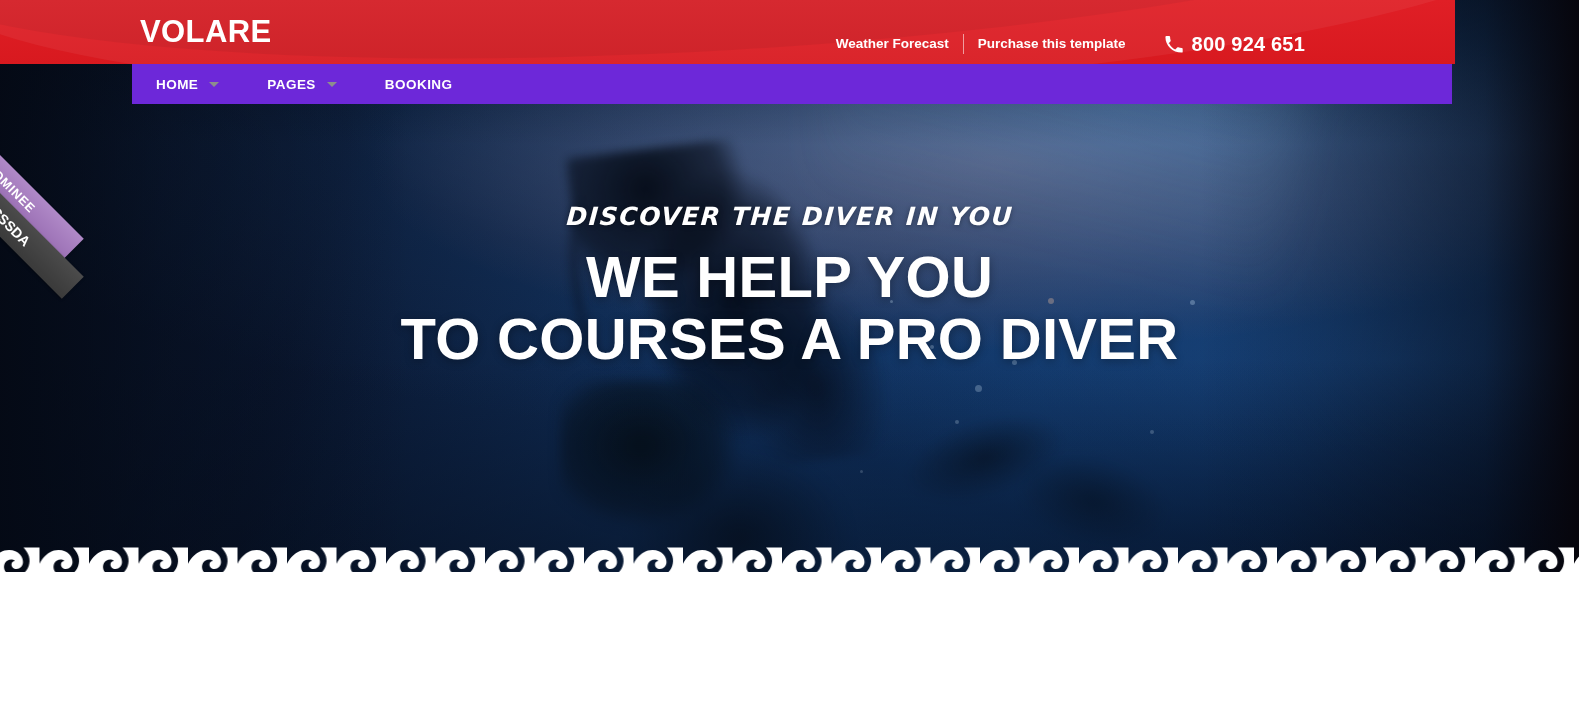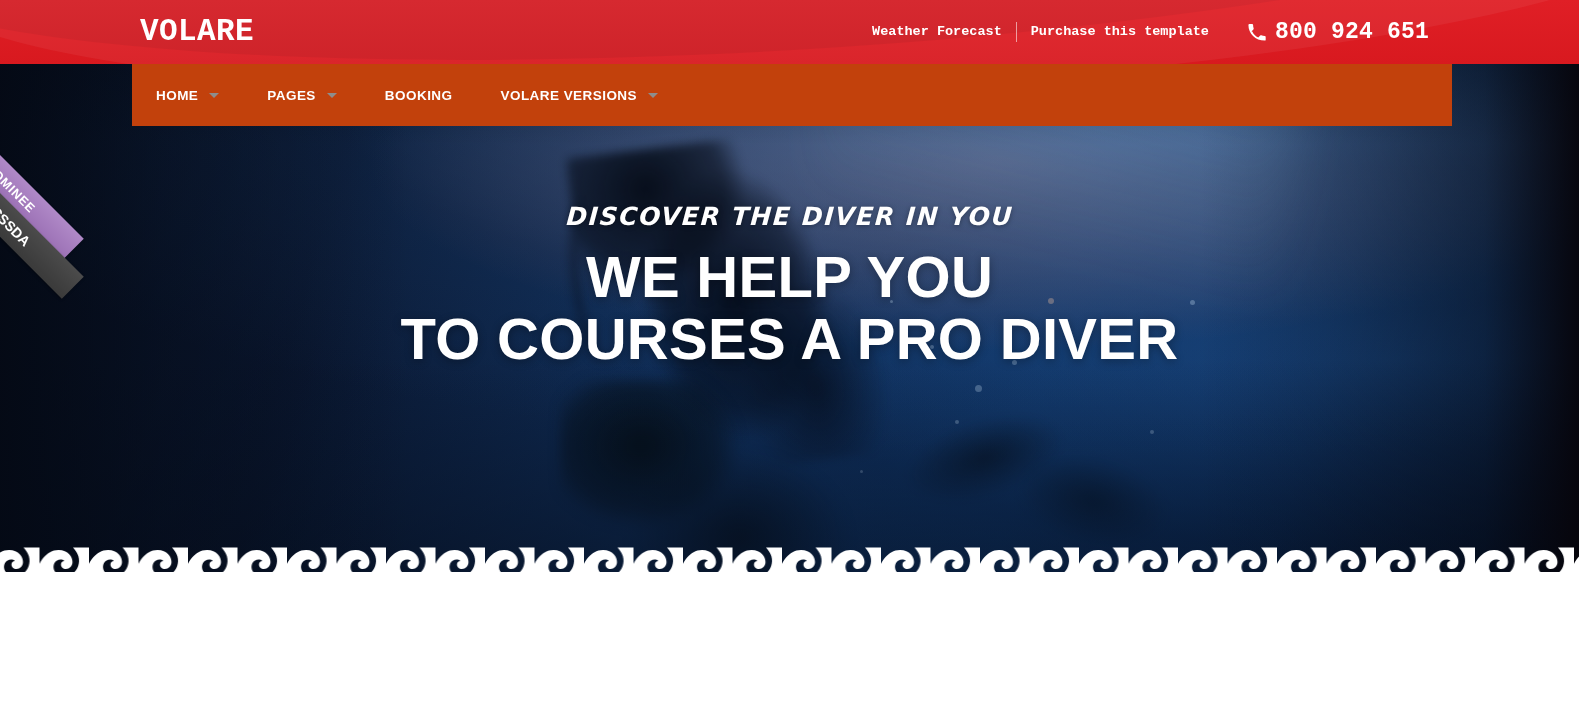--- a/index.html
+++ b/index.html
@@ -77,61 +77,61 @@
     transform:rotate(14deg); filter:blur(6px);
   }
   .bubbles{ position:absolute; inset:0; }
   .bubbles i{
     position:absolute; display:block; border-radius:50%;
     background:rgba(205,228,248,.30); filter:blur(.6px);
   }
 
   
   .topbar {
-    position:absolute; left:0; top:0; width:1579px; height:64px;
+    position:absolute; left:0; top:0; width:1455px; height:64px;
     background:linear-gradient(180deg,#e01f26 0%, #d8191f 100%);
-    overflow:hidden; z-index:30;font-family:Liberation Mono, monospace;
+    overflow:hidden; z-index:30;
   }
   .topbar .swoosh-a{
     position:absolute; left:-6%; top:-210px; width:115%; height:300px;
     border-radius:50%;
     background:rgba(255,255,255,.055);
     transform:rotate(-2.2deg);
   }
   .topbar .swoosh-b{
     position:absolute; left:-10%; top:-250px; width:120%; height:300px;
     border-radius:50%;
     background:rgba(0,0,0,.05);
     transform:rotate(-3.4deg);
   }
   .logo{
     position:absolute; left:140px; top:16px;
     font-size:31px; font-weight:bold; color:#fff; letter-spacing:.4px;
     line-height:32px; text-decoration:none;
   }
   .top-right{
-    position:absolute; right:150px; top:0; height:64px;
+    position:absolute; right:150px; top:12px; height:64px;
     display:flex; align-items:center; gap:0;
   }
   .top-link{
     color:#fff; font-size:13.5px; font-weight:bold; text-decoration:none;
     padding:0 14px; line-height:14px; white-space:nowrap;
   }
   .top-sep{ width:1px; height:20px; background:rgba(255,255,255,.55); }
   .phone{
     display:flex; align-items:center; gap:9px; margin-left:24px;
     color:#fff; text-decoration:none;
   }
-  .phone .num{ font-size:23px; font-weight:bold; letter-spacing:.2px; line-height:24px; }
+  .phone .num{ font-size:20px; font-weight:bold; letter-spacing:.2px; line-height:24px; }
   .phone-ico{ width:19px; height:19px; display:block; }
 
   
   .navbar{
-    position:absolute; left:132px; top:64px; width:1320px; height:62px;
-    background:#c2410c; z-index:28;
+    position:absolute; left:132px; top:64px; width:1320px; height:40px;
+    background:#6d28d9; z-index:28;
     display:flex; align-items:center;
   }
   .nav-item{
     display:flex; align-items:center; gap:11px;
     padding:0 0 0 0; margin-right:0;
     height:45px; color:#fff; text-decoration:none;
     font-size:13.5px; font-weight:bold; letter-spacing:.45px; white-space:nowrap;
   }
   .nav-pad{ padding:0 24px; }
   .caret{
@@ -277,24 +277,20 @@
       <span>HOME</span>
       <span class="caret"></span>
     </a>
     <a class="nav-item nav-pad" href="#">
       <span>PAGES</span>
       <span class="caret"></span>
     </a>
     <a class="nav-item nav-pad" href="#">
       <span>BOOKING</span>
     </a>
-    <a class="nav-item nav-pad" href="#">
-      <span>VOLARE VERSIONS</span>
-      <span class="caret"></span>
-    </a>
   </nav>
 
   <div class="ribbon">
     <div class="ribbon-band ribbon-nominee">
       <span>NOMINEE</span>
     </div>
     <div class="ribbon-band ribbon-cssda">
       <span>CSSDA</span>
     </div>
   </div>

